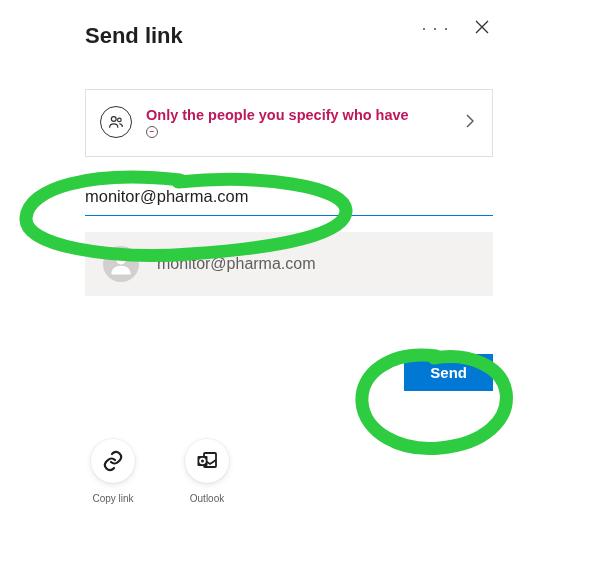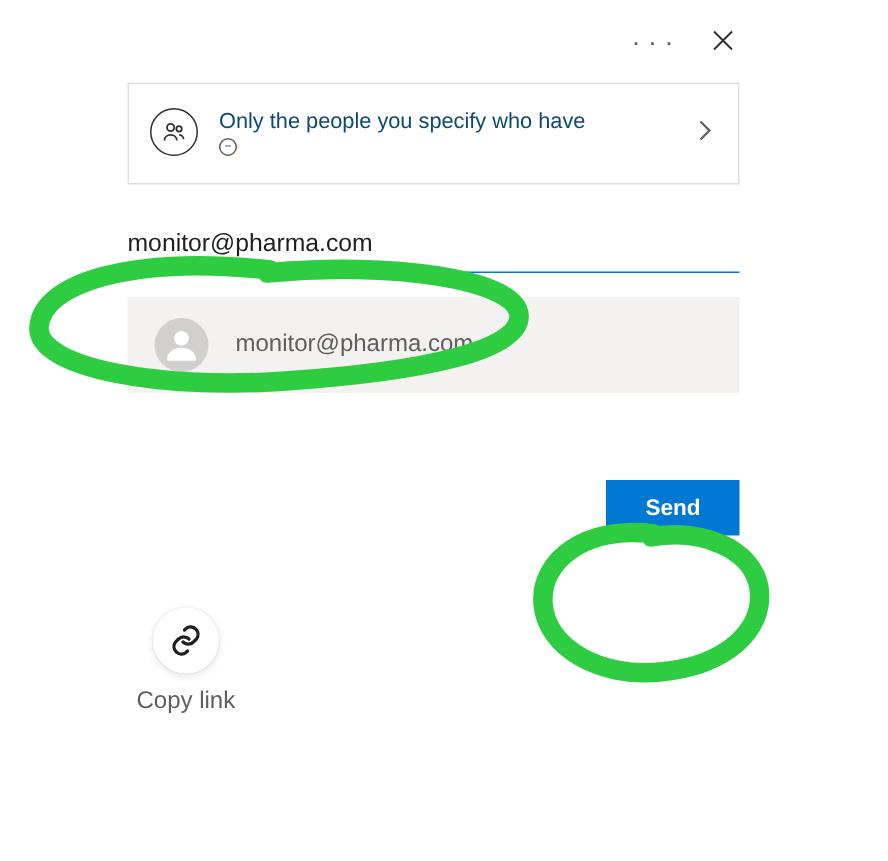--- a/index.html
+++ b/index.html
@@ -55,23 +55,24 @@
       border: 1.5px solid #323130;
       border-radius: 50%;
       display: flex;
       align-items: center;
       justify-content: center;
       flex-shrink: 0;
       margin-right: 14px;
     }
     .perm-text {
       font-size: 14.5px;
-      color: #0c4a6e;
+      color: #be185d;
       flex: 1;
       line-height: 1.35;
+      font-weight: bold;
     }
     .perm-sub {
       display: flex;
       align-items: center;
       gap: 4px;
     }
     .perm-sub .minus-circle {
       display: inline-flex;
       width: 12px; height: 12px;
       border: 1px solid #605e5c;
@@ -167,21 +168,21 @@
     }
     .action-icon-wrap {
       width: 44px; height: 44px;
       border-radius: 50%;
       display: flex;
       align-items: center;
       justify-content: center;
       box-shadow: 0 0 0 1px rgba(0,0,0,0.04), 0 2px 6px rgba(0,0,0,0.10);
     }
     .action-label {
-      font-size: 16px;
+      font-size: 10px;
       color: #605e5c;
     }
 
     
     .annot {
       position: absolute;
       z-index: 50;
       pointer-events: none;
     }
   </style>
@@ -194,20 +195,21 @@
     <button class="more-btn" title="More">
       <span>· · ·</span>
     </button>
     <button class="close-btn" title="Close">
       <svg width="14" height="14" viewBox="0 0 14 14">
           <path d="M1 1 L13 13 M13 1 L1 13" stroke="#323130" stroke-width="1.3" fill="none"></path>
         </svg>
     </button>
   </div>
 
+  <h1 class="title">Send link</h1>
 
   <div class="perm-box">
     <div class="perm-icon-wrap">
       <svg width="18" height="18" viewBox="0 0 24 24" fill="none" stroke="#323130" stroke-width="1.6">
         <circle cx="9" cy="8" r="3.2"></circle>
         <path d="M3.5 19.5c0-3 2.5-5 5.5-5s5.5 2 5.5 5"></path>
         <circle cx="16.5" cy="9.2" r="2.4"></circle>
         <path d="M20.5 18.5c0-2.3-1.8-4-4-4"></path>
       </svg>
     </div>
@@ -246,20 +248,31 @@
   <div class="actions">
     <button class="action">
       <span class="action-icon-wrap">
         <svg width="24" height="24" viewBox="0 0 24 24" fill="none" stroke="#201f1e" stroke-width="2.2" stroke-linecap="round">
           <path d="M10 13a5 5 0 0 0 7 0l2-2a5 5 0 0 0-7-7l-1 1"></path>
           <path d="M14 11a5 5 0 0 0-7 0l-2 2a5 5 0 0 0 7 7l1-1"></path>
         </svg>
       </span>
       <span class="action-label">Copy link</span>
     </button>
+    <button class="action">
+      <span class="action-icon-wrap">
+        <svg width="24" height="24" viewBox="0 0 24 24">
+          <rect x="9" y="4" width="12" height="14" rx="1" fill="none" stroke="#201f1e" stroke-width="1.8"></rect>
+          <path d="M9 11 l6 4 l6-4" fill="none" stroke="#201f1e" stroke-width="1.8"></path>
+          <rect x="2.5" y="7" width="10" height="10" rx="1" fill="#201f1e"></rect>
+          <circle cx="7.5" cy="12" r="2.4" fill="none" stroke="#ffffff" stroke-width="1.8"></circle>
+        </svg>
+      </span>
+      <span class="action-label">Outlook</span>
+    </button>
   </div>
 
 </div>
 
 <svg class="annot" style="left:0px; top:168px;" width="370" height="100" viewBox="0 0 370 100">
   <path d="M 180 12
            C 90 2, 28 20, 26 50
            C 24 78, 110 92, 190 86
            C 280 80, 348 66, 346 42
            C 344 18, 260 6, 178 14" fill="none" stroke="#2ecc40" stroke-width="13" stroke-linecap="round" stroke-linejoin="round"></path>

